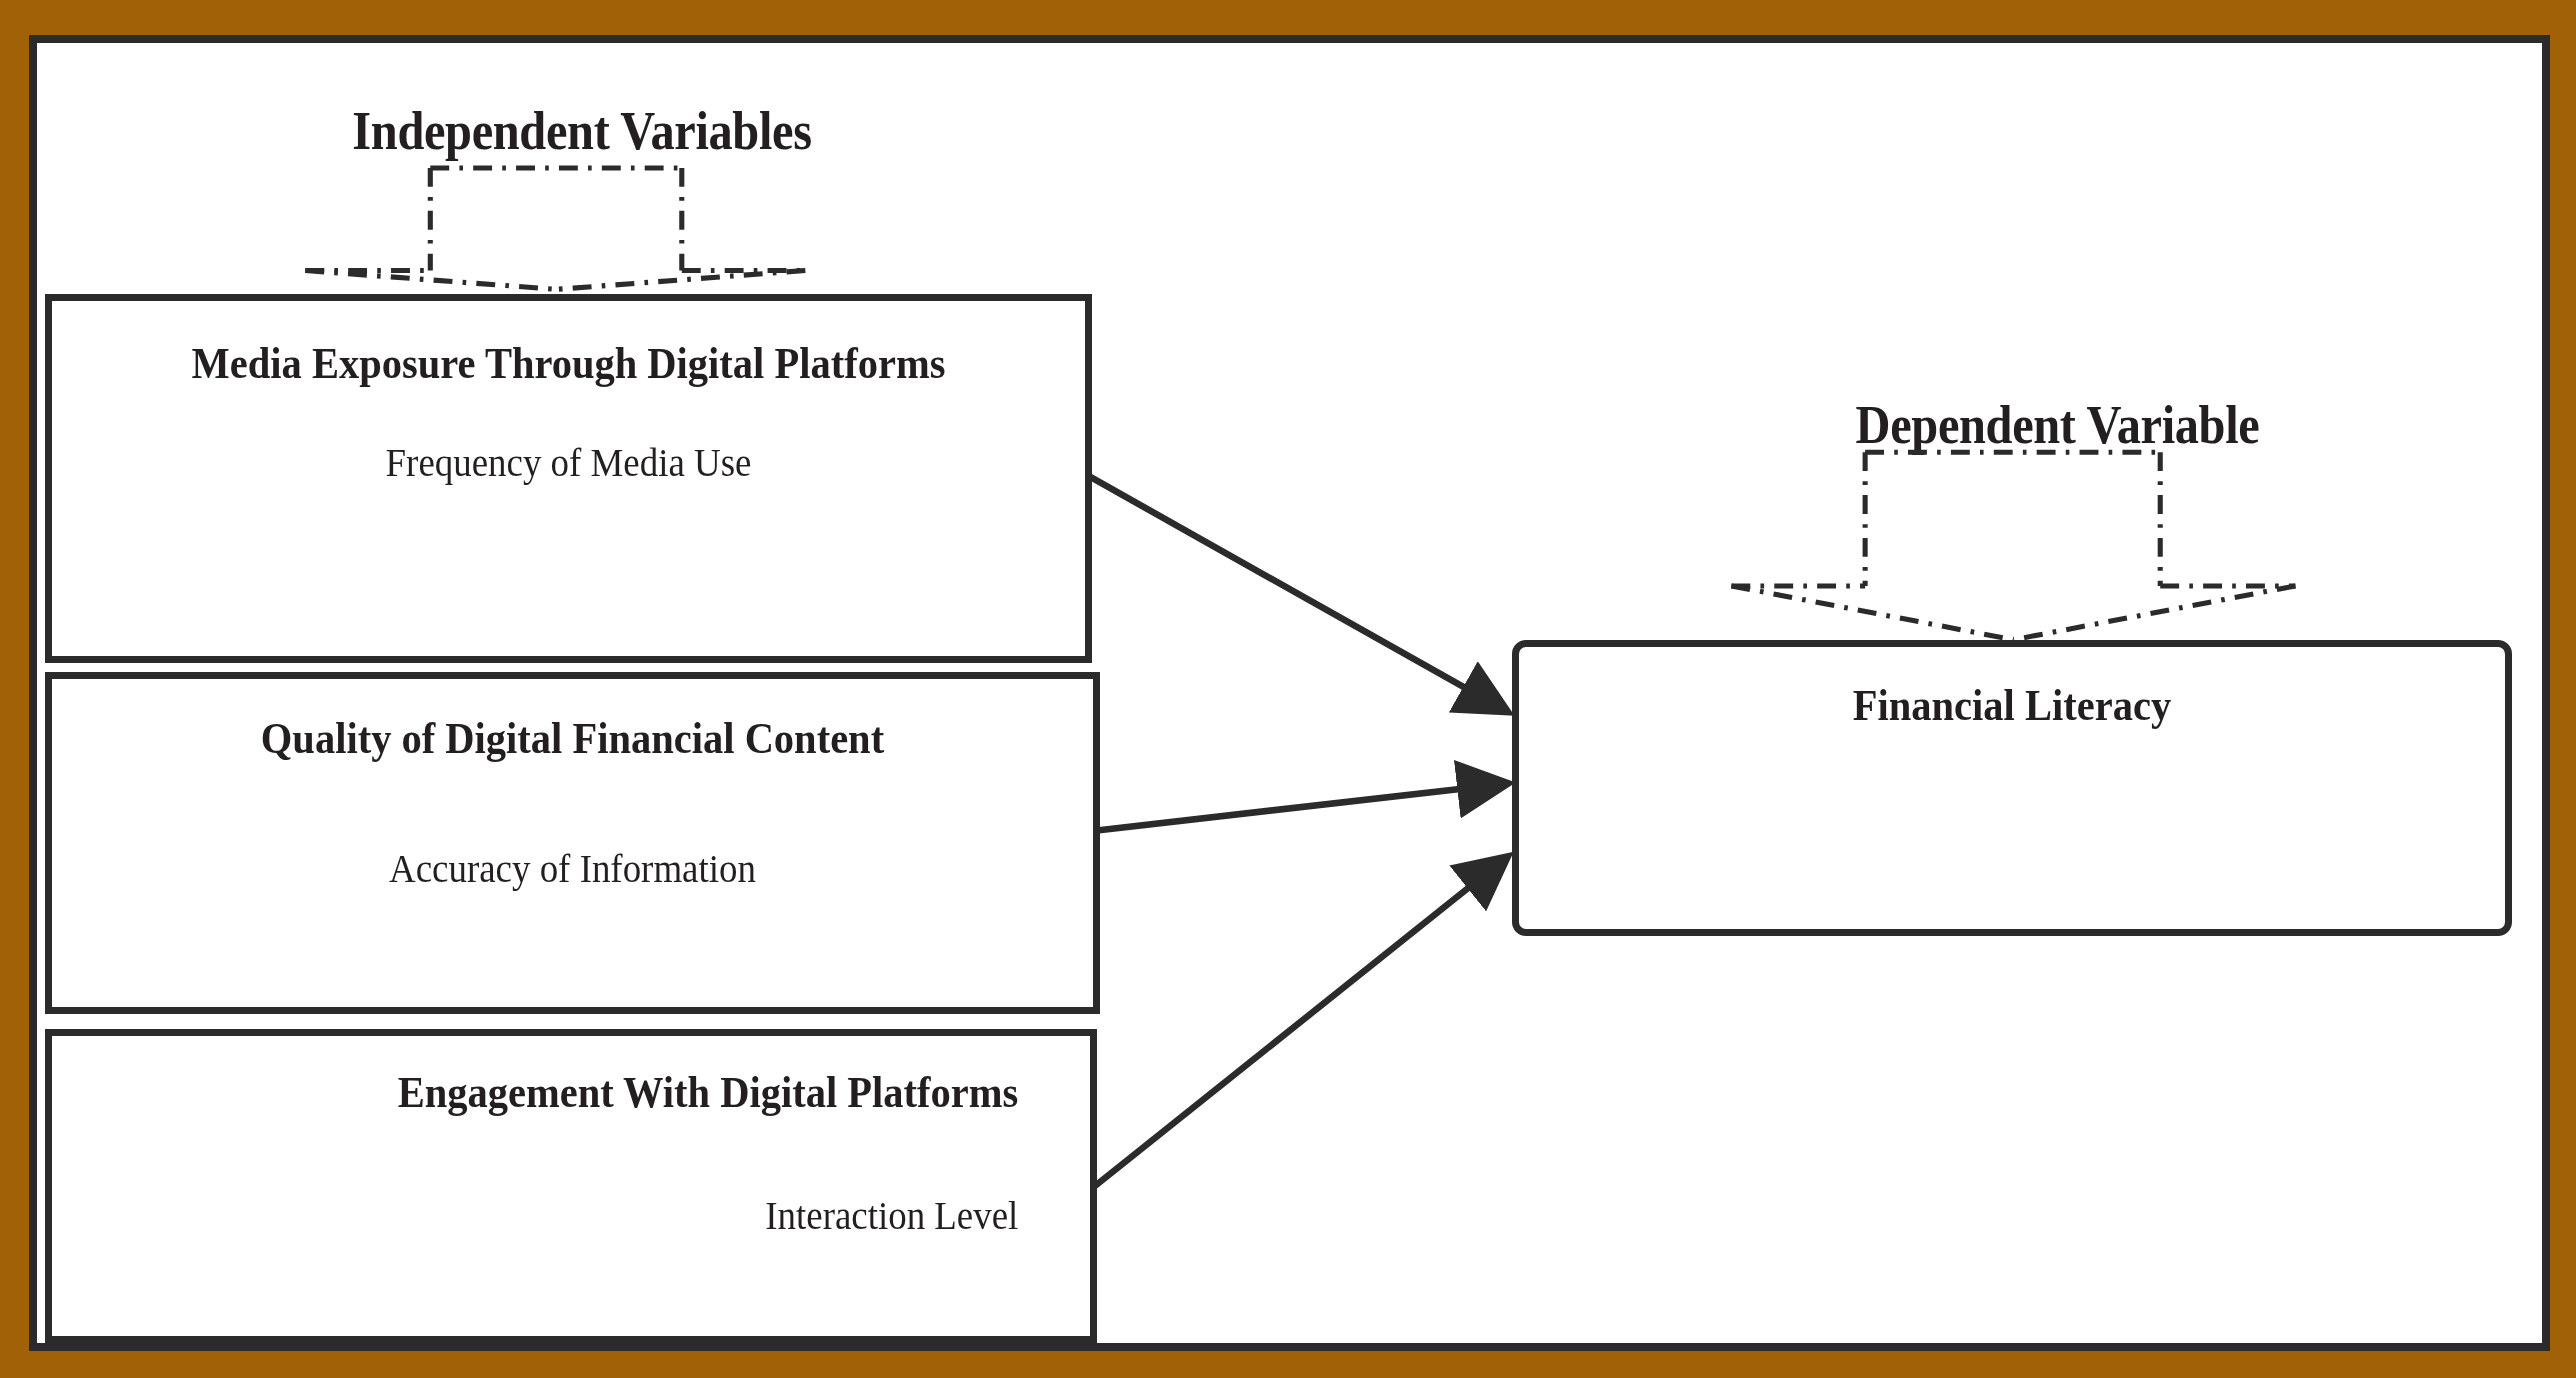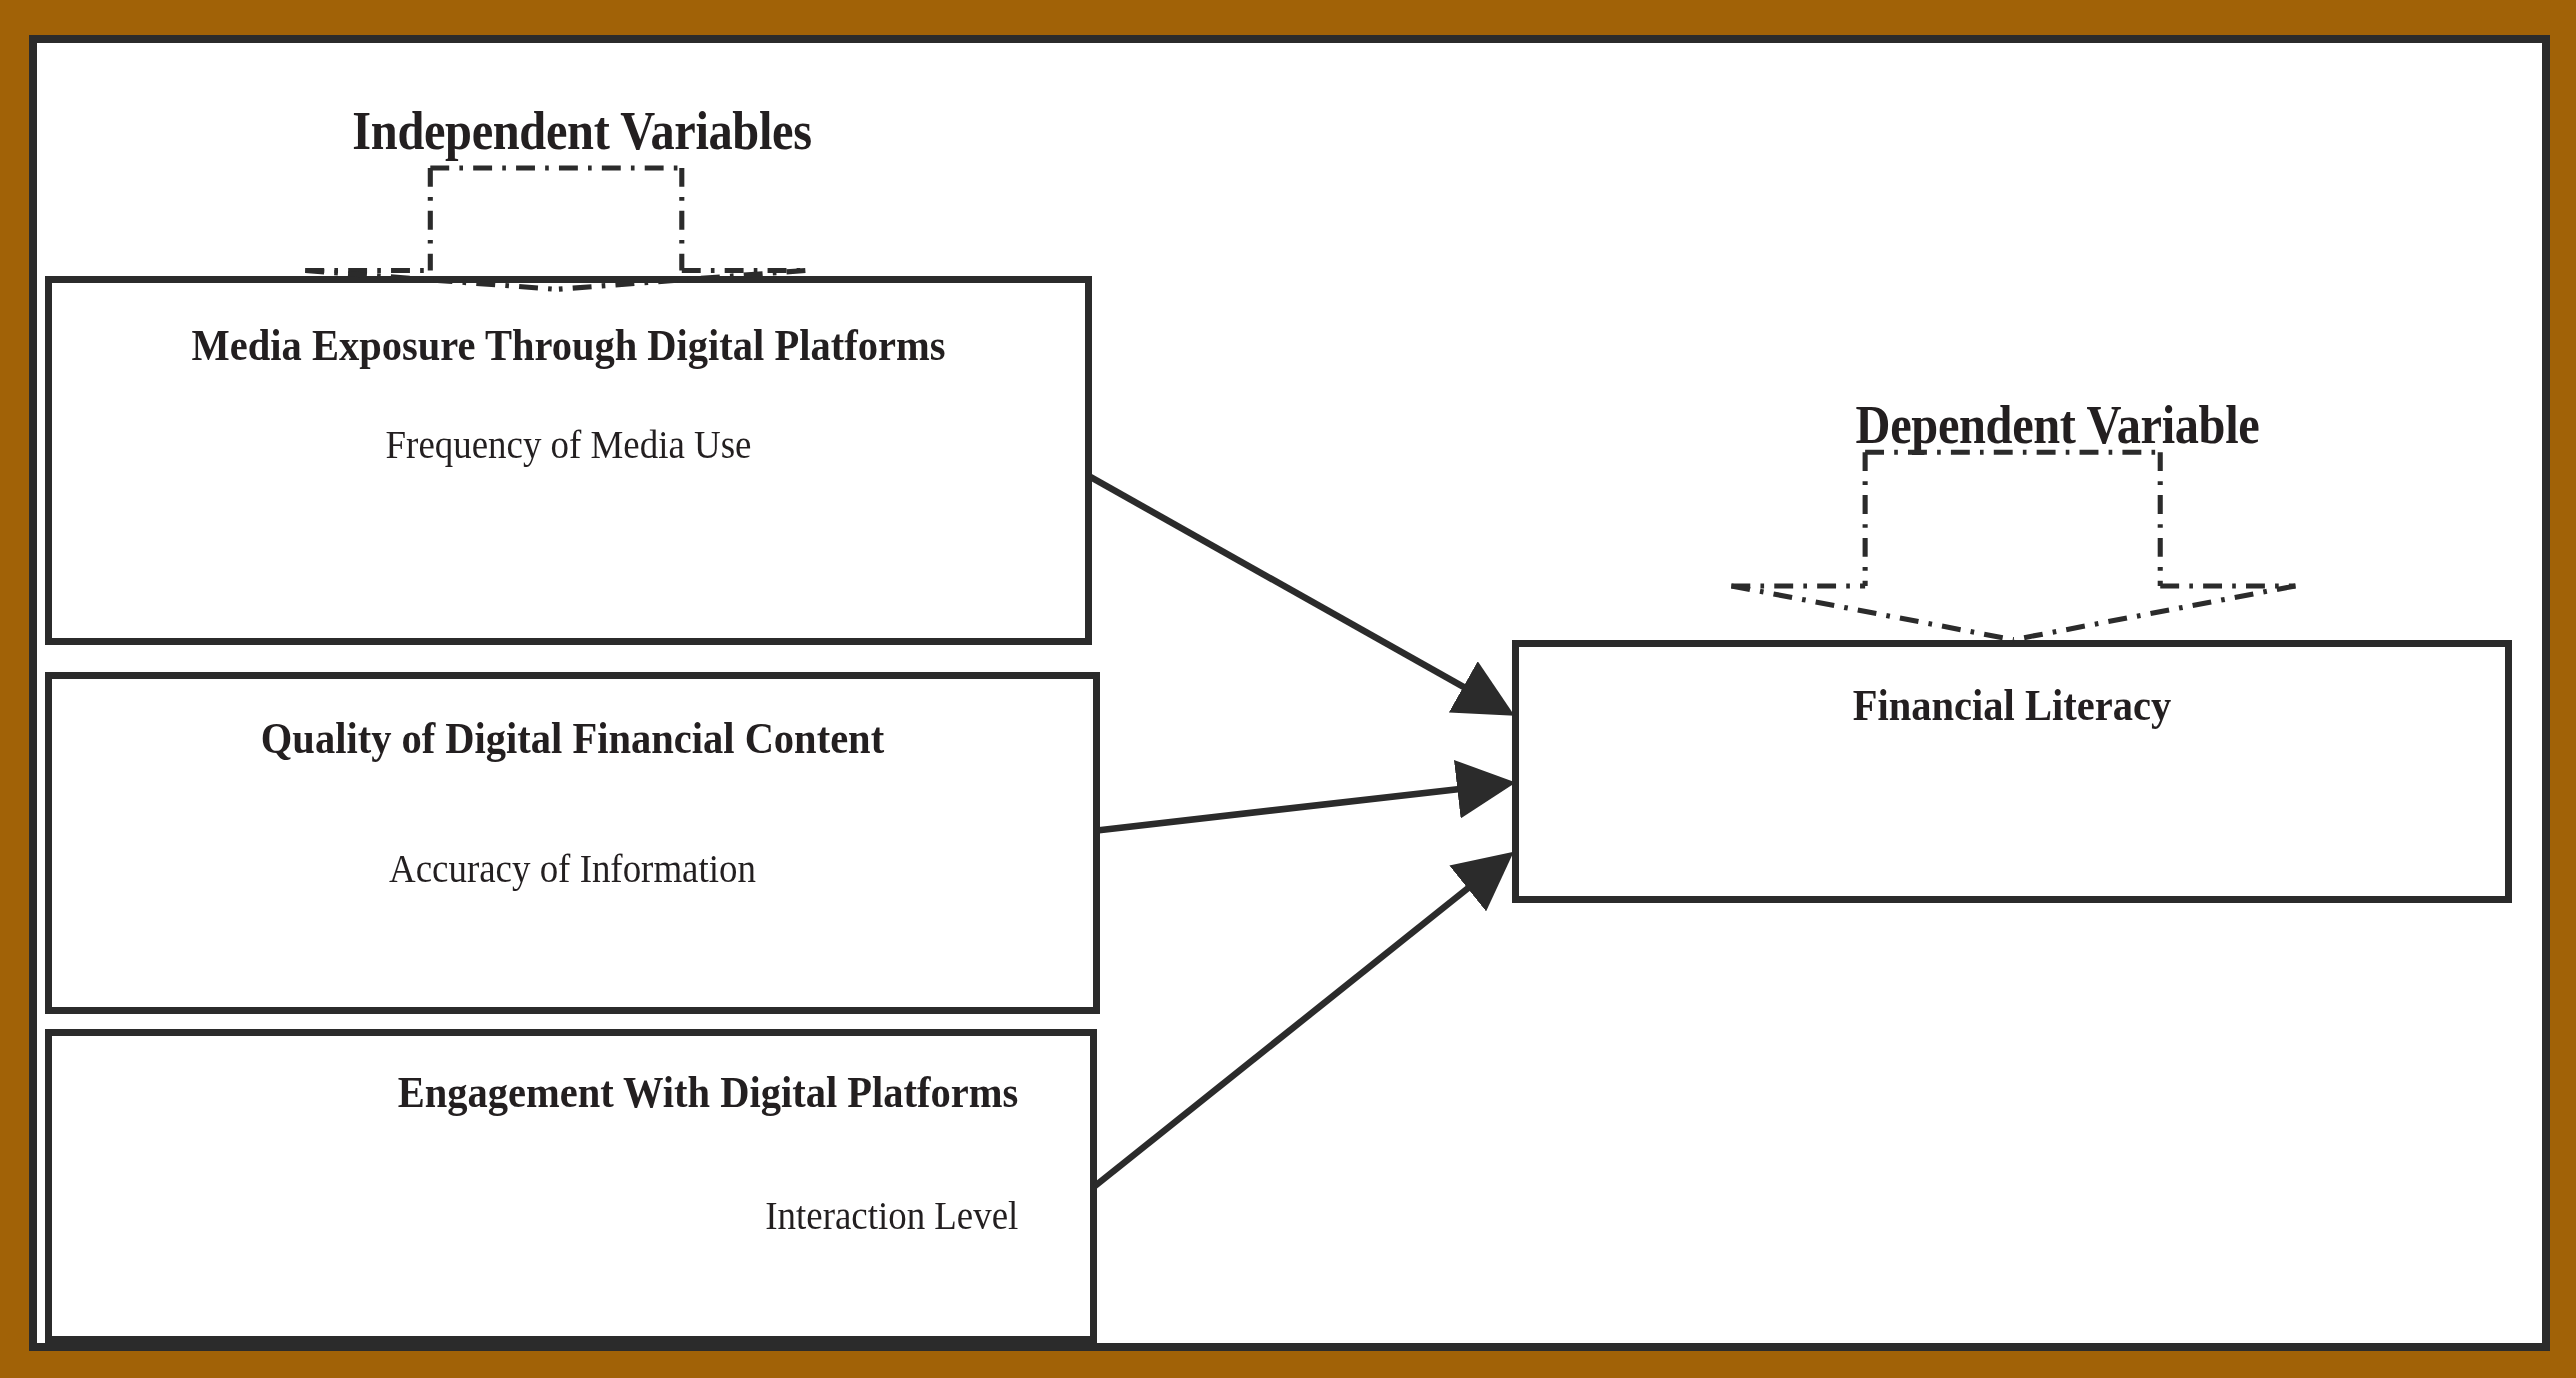--- a/index.html
+++ b/index.html
@@ -60,24 +60,24 @@
 
   
   .var-box {
     position: absolute;
     border: 7.3px solid #2b2b2b;
     box-sizing: border-box;
     background: #ffffff;
     color: #231f20;
     text-align: center;
   }
-  #box-media     { left: 45px;  top: 276px;  width: 1047px; height: 369px; }
+  #box-media     { left: 45px;  top: 294px;  width: 1047px; height: 369px; }
   #box-quality   { left: 45px;  top: 672px;  width: 1055px; height: 342px; }
   #box-engage    { left: 45px;  top: 1029px; width: 1052px; height: 314px; text-align: right; }
-  #box-financial { left: 1512px; top: 640px; width: 1000px; height: 263px; }
+  #box-financial { left: 1512px; top: 640px; width: 1000px; height: 296px; border-radius: 14px; }
 
   .box-title {
     font-weight: bold;
     font-size: 45px;
     line-height: 54px;
     padding: 0 22px;
     transform: scaleX(0.9);
     transform-origin: center top;
   }
   .box-sub {

